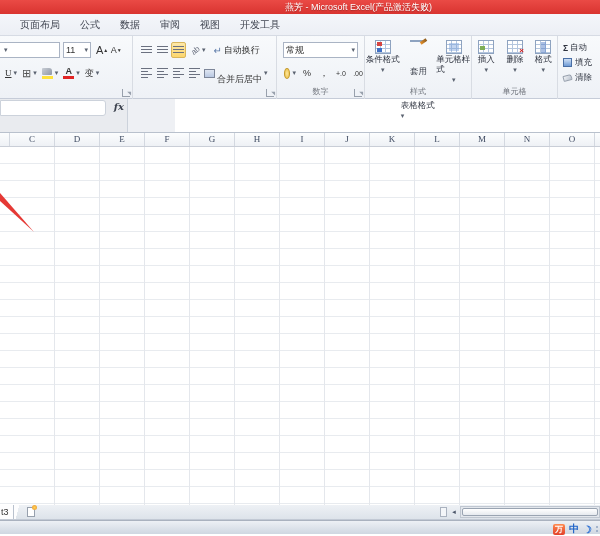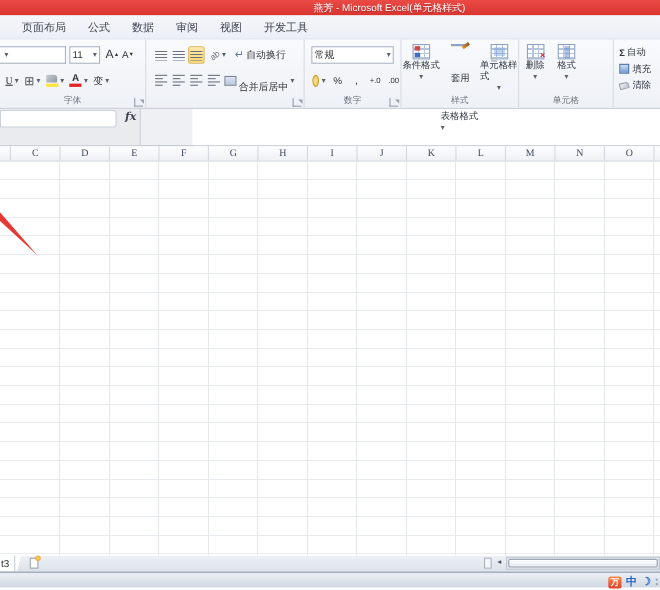--- a/index.html
+++ b/index.html
@@ -84,21 +84,21 @@
   .ime-wan { width:12px; height:11px; border-radius:2px; background:linear-gradient(#ff8a4e,#e2402a); color:#fff; font-weight:bold; font-size:8px; display:flex; align-items:center; justify-content:center; }
   .ime-zh { color:#1f63c8; font-weight:bold; font-size:10px; }
   .ime-moon { color:#2b6fd4; font-weight:bold; font-size:10px; }
   .ime-dots { display:flex; flex-direction:column; gap:2px; }
   .ime-dots i { width:2px; height:2px; border-radius:50%; background:#8fa3c0; display:block; }
 </style>
 </head>
 <body>
 
 <div class="titlebar">
-  <span class="title">燕芳 - Microsoft Excel(单元格样式)</span>
+  <span class="title">燕芳 - Microsoft Excel(产品激活失败)</span>
 </div>
 
 <div class="tabrow">
   <span class="rtab">页面布局</span>
   <span class="rtab">公式</span>
   <span class="rtab">数据</span>
   <span class="rtab">审阅</span>
   <span class="rtab">视图</span>
   <span class="rtab">开发工具</span>
 </div>
@@ -136,21 +136,20 @@
       <span class="sbtn dd">
           <span class="stack">
             <span style="font-size:9px;font-weight:bold;">A</span>
             <span class="colorbar" style="background:#e02424;"></span>
           </span>
         </span>
       <span class="sbtn dd">
           <span>变</span>
         </span>
     </div>
-    <div class="glabel">字体</div>
     <div class="launcher"></div>
   </div>
 
   <div class="rgroup" style="left:133px;width:144px;">
     <div class="row1" style="padding-left:6px;gap:2px;">
       <span class="sbtn">
           <span class="bars"></span>
         </span>
       <span class="sbtn">
           <span class="bars"></span>
@@ -234,20 +233,27 @@
       <span class="gicon">
           <span class="blk" style="left:2px;top:2px;width:10px;height:8px;background:rgba(120,160,220,.45);"></span>
         </span>
       <span>单元格样式</span>
       <span class="dd2"></span>
     </div>
     <div class="glabel">样式</div>
   </div>
 
   <div class="rgroup" style="left:472px;width:86px;display:flex;">
+    <div class="bigbtn" style="width:29px;">
+      <span class="gicon">
+          <span class="blk" style="left:1px;top:5px;background:#7fae57;"></span>
+        </span>
+      <span>插入</span>
+      <span class="dd2"></span>
+    </div>
     <div class="bigbtn" style="width:29px;">
       <span class="gicon">
           <span class="badge" style="color:#d11a1a;">×</span>
         </span>
       <span>删除</span>
       <span class="dd2"></span>
     </div>
     <div class="bigbtn" style="width:28px;text-align:right;">
       <span class="gicon">
           <span class="blk" style="left:5px;top:1px;width:5px;height:11px;background:rgba(90,130,200,.5);"></span>

